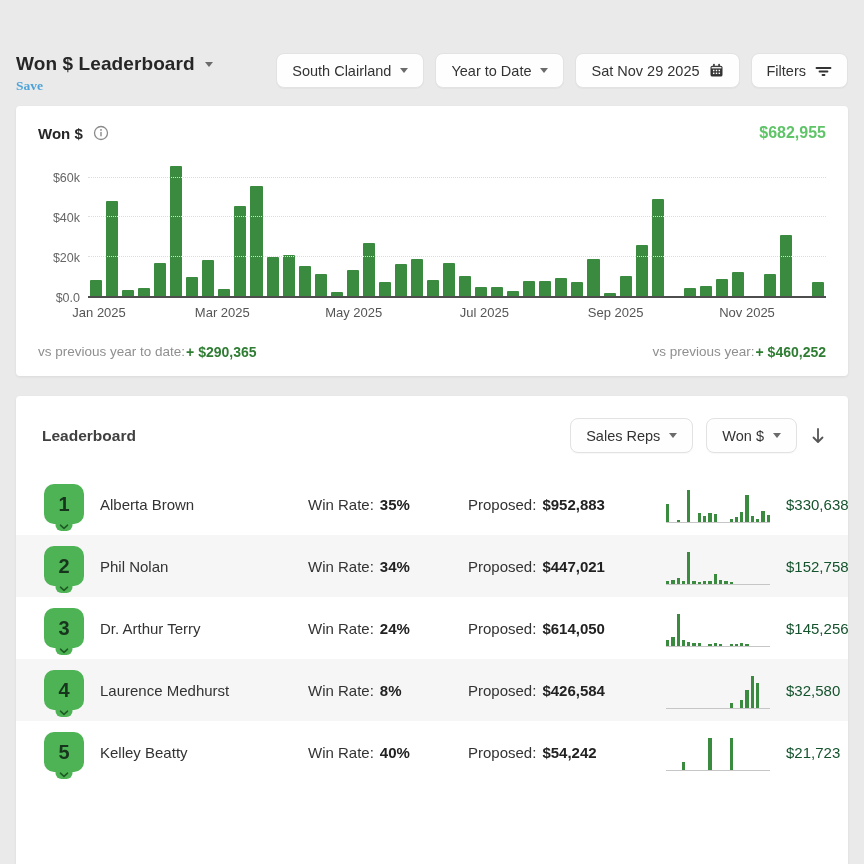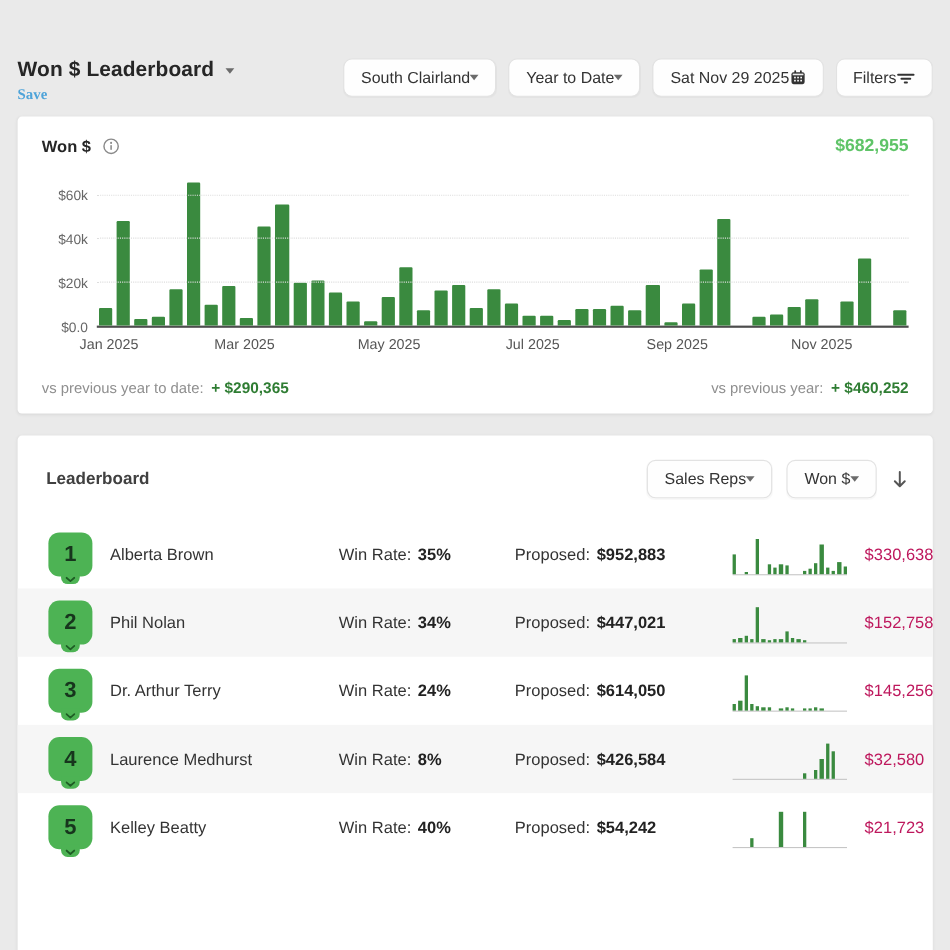--- a/index.html
+++ b/index.html
@@ -14,21 +14,21 @@
   
   .topbar { display:flex; justify-content:space-between; align-items:flex-start; padding:2px 0 12px; }
   .title-block { display:flex; flex-direction:column; gap:3px; }
   .title-row { display:flex; align-items:center; gap:10px; cursor:pointer; }
   .title-row h1 { font-size:19px; font-weight:700; color:#262626; letter-spacing:.1px; }
   .caret { width:0; height:0; border-left:4.5px solid transparent; border-right:4.5px solid transparent; border-top:5.5px solid #6b6b6b; display:inline-block; }
   .save-link { font-size:13.5px; color:#4da3d9; font-weight:600; cursor:pointer; text-decoration:none; width:max-content;font-family:Liberation Serif, serif; }
 
   .topbar-buttons { display:flex; gap:11px; align-items:center; }
   .pill {
-    display:flex; align-items:center; gap:0; height:35px; padding:0 15px;
+    display:flex; align-items:center; gap:9px; height:35px; padding:0 15px;
     background:#fefefe; border:1px solid #e2e2e2; border-radius:8px;
     font-family:"Liberation Sans", sans-serif; font-size:14.5px; color:#333;
     cursor:pointer; box-shadow:0 1px 1px rgba(0,0,0,.03); white-space:nowrap;
   }
 
   
   .card { background:#fff; border-radius:4px; box-shadow:0 1px 3px rgba(0,0,0,.07); }
   .chart-card { padding:18px 22px 16px; }
   .card-head { display:flex; justify-content:space-between; align-items:center; margin-bottom:16px; }
   .card-head .left { display:flex; align-items:center; gap:10px; }
@@ -40,21 +40,21 @@
   .y-axis { position:relative; }
   .y-tick { position:absolute; right:8px; transform:translateY(50%); font-size:12.5px; color:#666; }
   .plot { position:relative; border-bottom:2px solid #4d4d4d; }
   .gridline { position:absolute; left:0; right:0; border-top:1.5px dotted #ddd; }
   .bars { position:absolute; left:2px; right:2px; top:0; bottom:0; display:flex; align-items:flex-end; gap:4px; }
   .bar { flex:1; background:#3a8a3f; border-radius:1px 1px 0 0; }
   .x-axis { position:relative; grid-column:2; }
   .x-tick { position:absolute; top:7px; transform:translateX(-50%); font-size:13px; color:#555; white-space:nowrap; }
 
   .chart-footer { display:flex; justify-content:space-between; margin-top:22px; align-items:baseline; }
-  .vs { display:flex; gap:7px; align-items:center; }
+  .vs { display:flex; gap:1px; align-items:flex-start; }
   .vs-label { font-size:13.5px; color:#8f8f8f; }
   .vs-value { font-size:14px; font-weight:700; color:#2f7d33; }
 
   
   .leaderboard-card { margin-top:20px; flex:1; padding:22px 0 10px; display:flex; flex-direction:column; }
   .lb-head { display:flex; justify-content:space-between; align-items:center; padding:0 22px 20px 26px; }
   .lb-title { font-size:15.5px; font-weight:700; color:#404040; }
   .lb-controls { display:flex; align-items:center; gap:13px; }
   .sort-arrow { display:flex; align-items:center; cursor:pointer; }
 
@@ -71,21 +71,21 @@
   .rank-tab {
     position:absolute; bottom:-7px; left:50%; transform:translateX(-50%);
     width:17px; height:11px; background:#4db354; border-radius:0 0 6px 6px;
     display:flex; align-items:flex-end; justify-content:center; padding-bottom:1px;
   }
   .rep-name { font-size:15px; color:#333; }
   .stat { font-size:15px; color:#333; display:flex; gap:6px; align-items:baseline; }
   .stat b { color:#222; }
   .spark { width:104px; height:38px; display:flex; align-items:flex-end; gap:2px; border-bottom:1.5px solid #c6c6c6; }
   .spark .sbar { flex:1; background:#3a8a3f; }
-  .won-amount { font-size:15px; color:#be185d; text-align:center; }
+  .won-amount { font-size:15px; color:#14532d; text-align:center; }
 </style>
 </head>
 <body>
 
 <div class="page">
 
   <header class="topbar">
     <div class="title-block">
       <div class="title-row">
         <h1>Won $ Leaderboard</h1>

